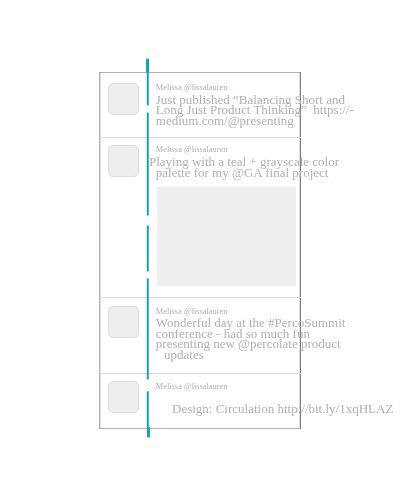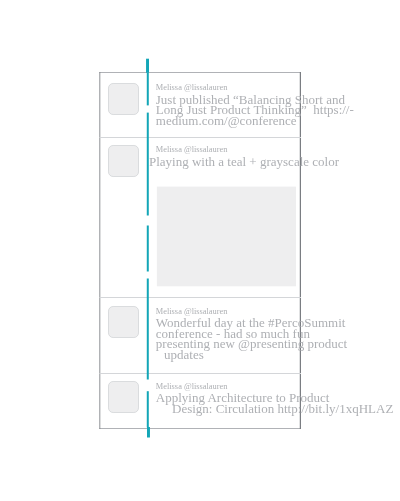--- a/index.html
+++ b/index.html
@@ -31,24 +31,24 @@
   <rect x="146.78" y="72.8" width="2.0" height="32.6" fill="#13a6b7"></rect>
   <rect x="146.78" y="112.6" width="2.0" height="102.9" fill="#13a6b7"></rect>
   <rect x="146.78" y="225.5" width="2.0" height="46.0" fill="#13a6b7"></rect>
   <rect x="146.78" y="278.5" width="2.0" height="101.0" fill="#13a6b7"></rect>
   <rect x="146.78" y="391.2" width="2.0" height="36.2" fill="#13a6b7"></rect>
   <rect x="147.0" y="427.0" width="2.95" height="10.5" fill="#13a6b7"></rect>
 </svg>
   <div class="txt handle" style="left:155.8px;top:83.2px">Melissa @lissalauren</div>
   <div class="txt body" style="left:155.8px;top:94.6px">Just published “Balancing Short and</div>
   <div class="txt body" style="left:155.8px;top:105.3px">Long Just Product Thinking”  https://-</div>
-  <div class="txt body" style="left:155.8px;top:115.8px">medium.com/@conference</div>
+  <div class="txt body" style="left:155.8px;top:115.8px">medium.com/@presenting</div>
   <div class="txt handle" style="left:155.8px;top:145.2px">Melissa @lissalauren</div>
   <div class="txt body" style="left:149px;top:156.8px">Playing with a teal + grayscale color</div>
+  <div class="txt body" style="left:155.8px;top:167.9px">palette for my @GA final project</div>
   <div class="txt handle" style="left:155.8px;top:307.2px">Melissa @lissalauren</div>
   <div class="txt body" style="left:155.8px;top:328.7px">conference - had so much fun</div>
   <div class="txt body" style="left:155.8px;top:318.1px">Wonderful day at the #PercoSummit</div>
-  <div class="txt body" style="left:155.8px;top:339.2px">presenting new @presenting product</div>
+  <div class="txt body" style="left:155.8px;top:339.2px">presenting new @percolate product</div>
   <div class="txt body" style="left:164px;top:349.6px">updates</div>
   <div class="txt handle" style="left:155.8px;top:382.2px">Melissa @lissalauren</div>
-  <div class="txt body" style="left:155.8px;top:392.9px">Applying Architecture to Product</div>
   <div class="txt body" style="left:172px;top:404.0px">Design: Circulation http://bit.ly/1xqHLAZ</div>
 </div>
 
 </body></html>

